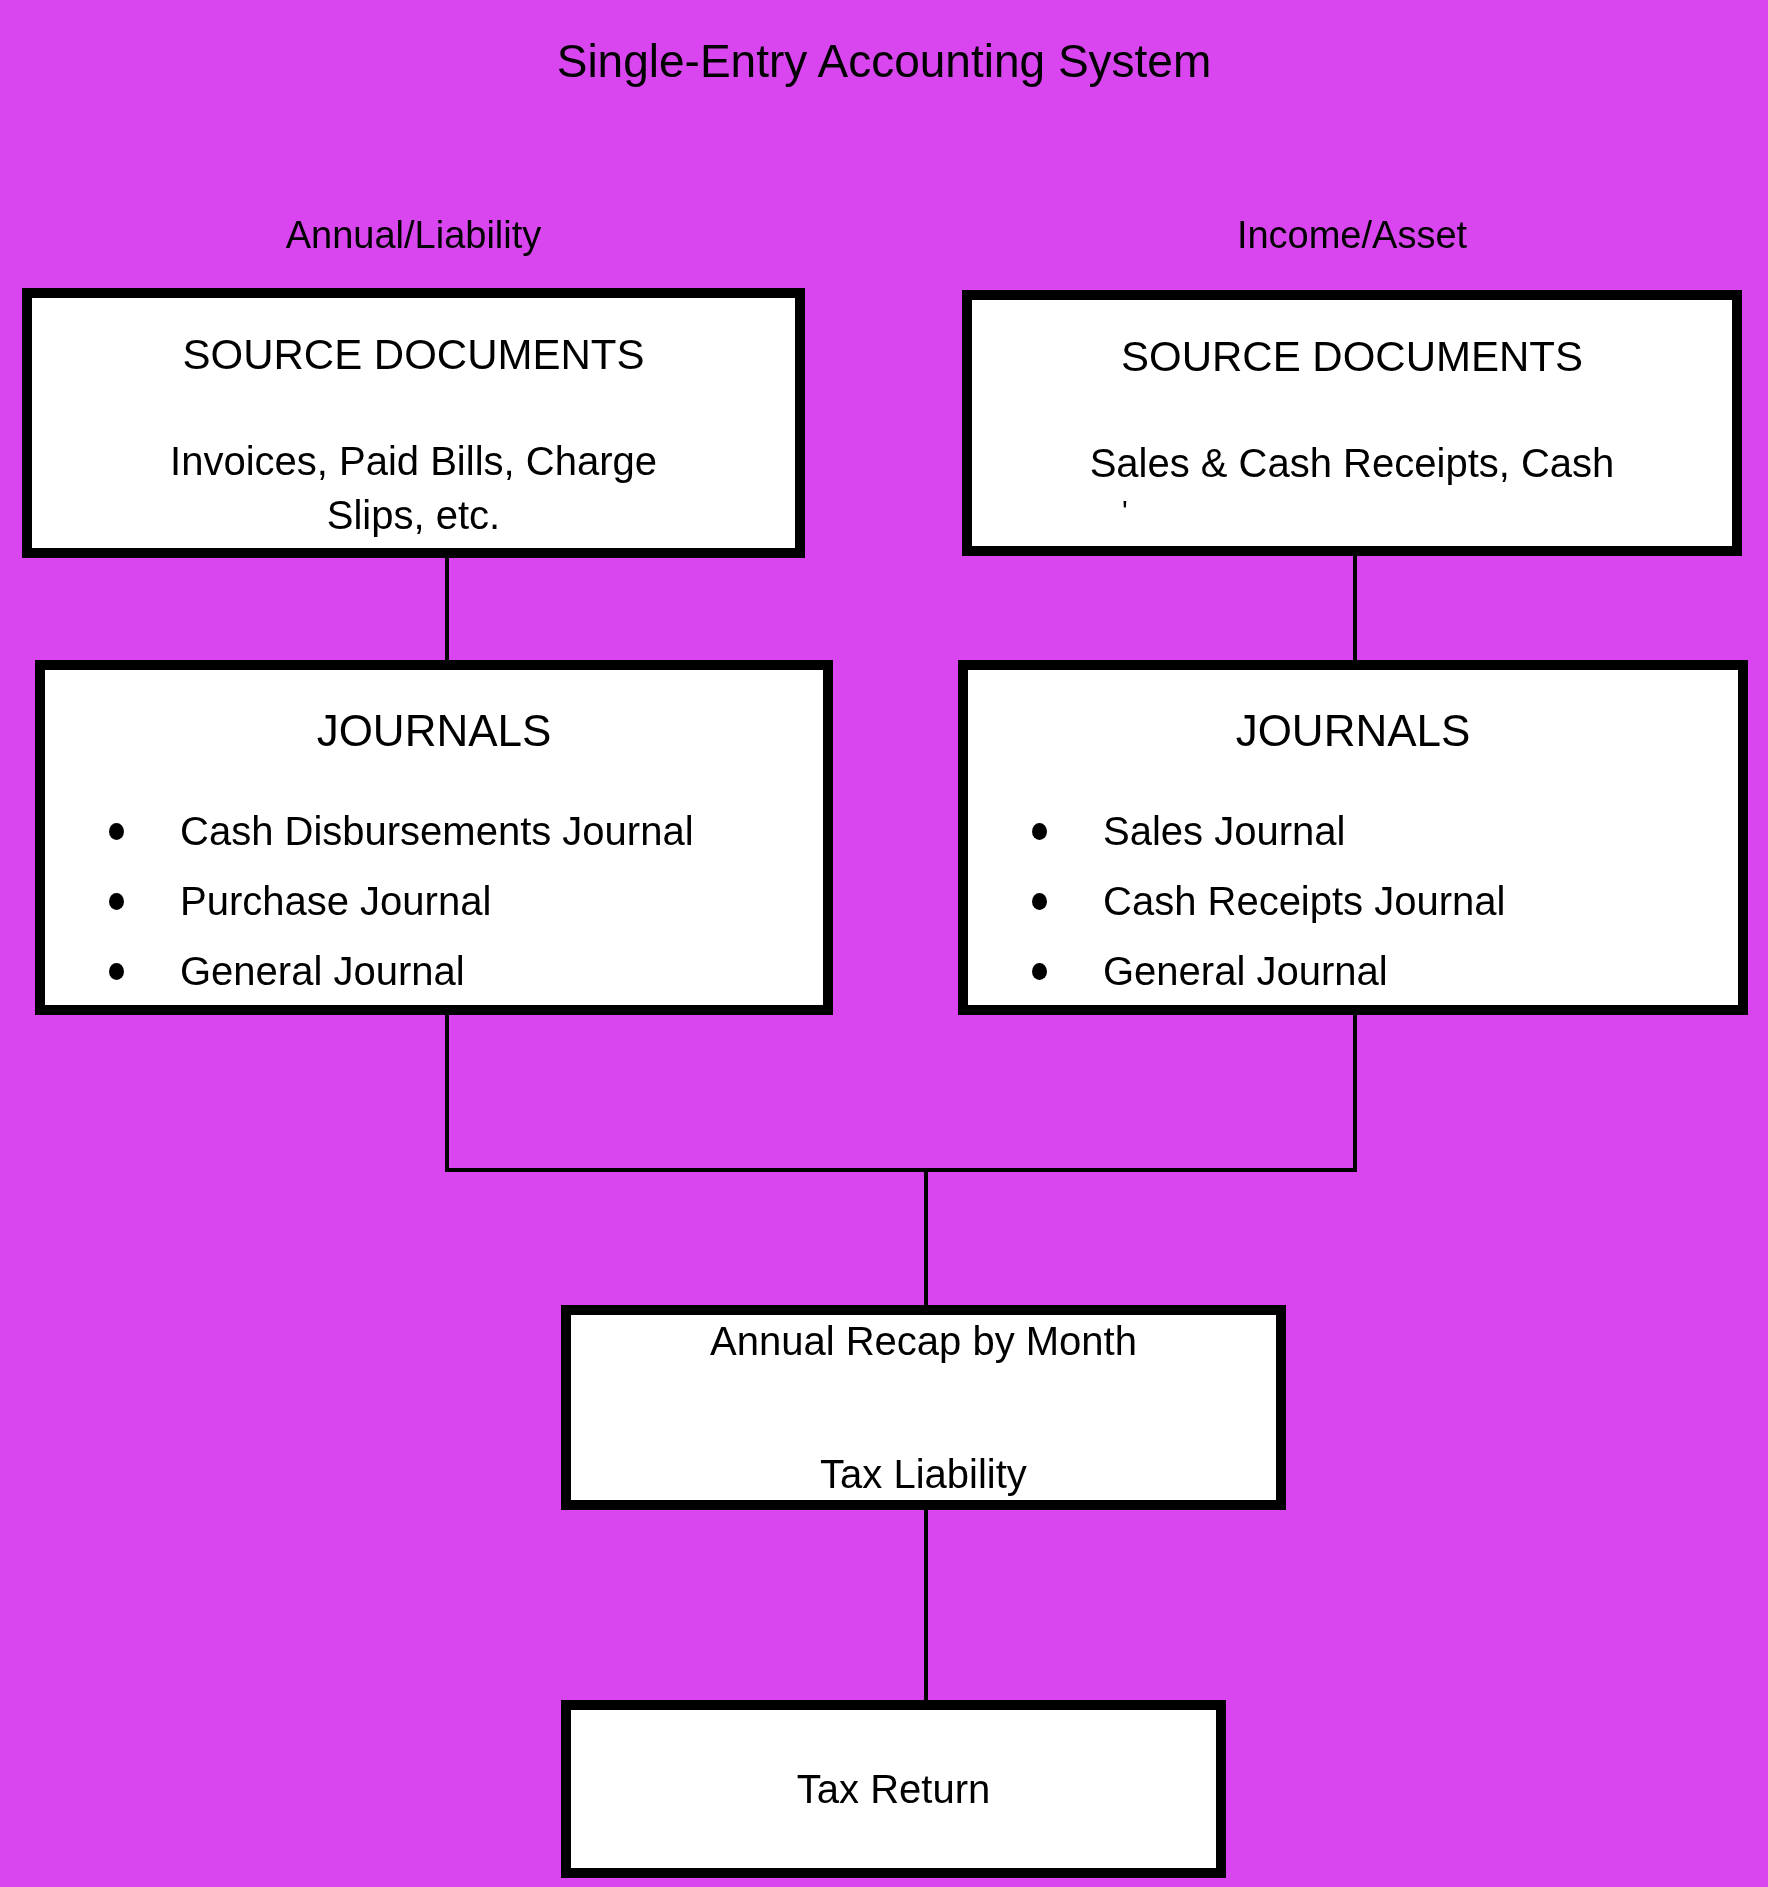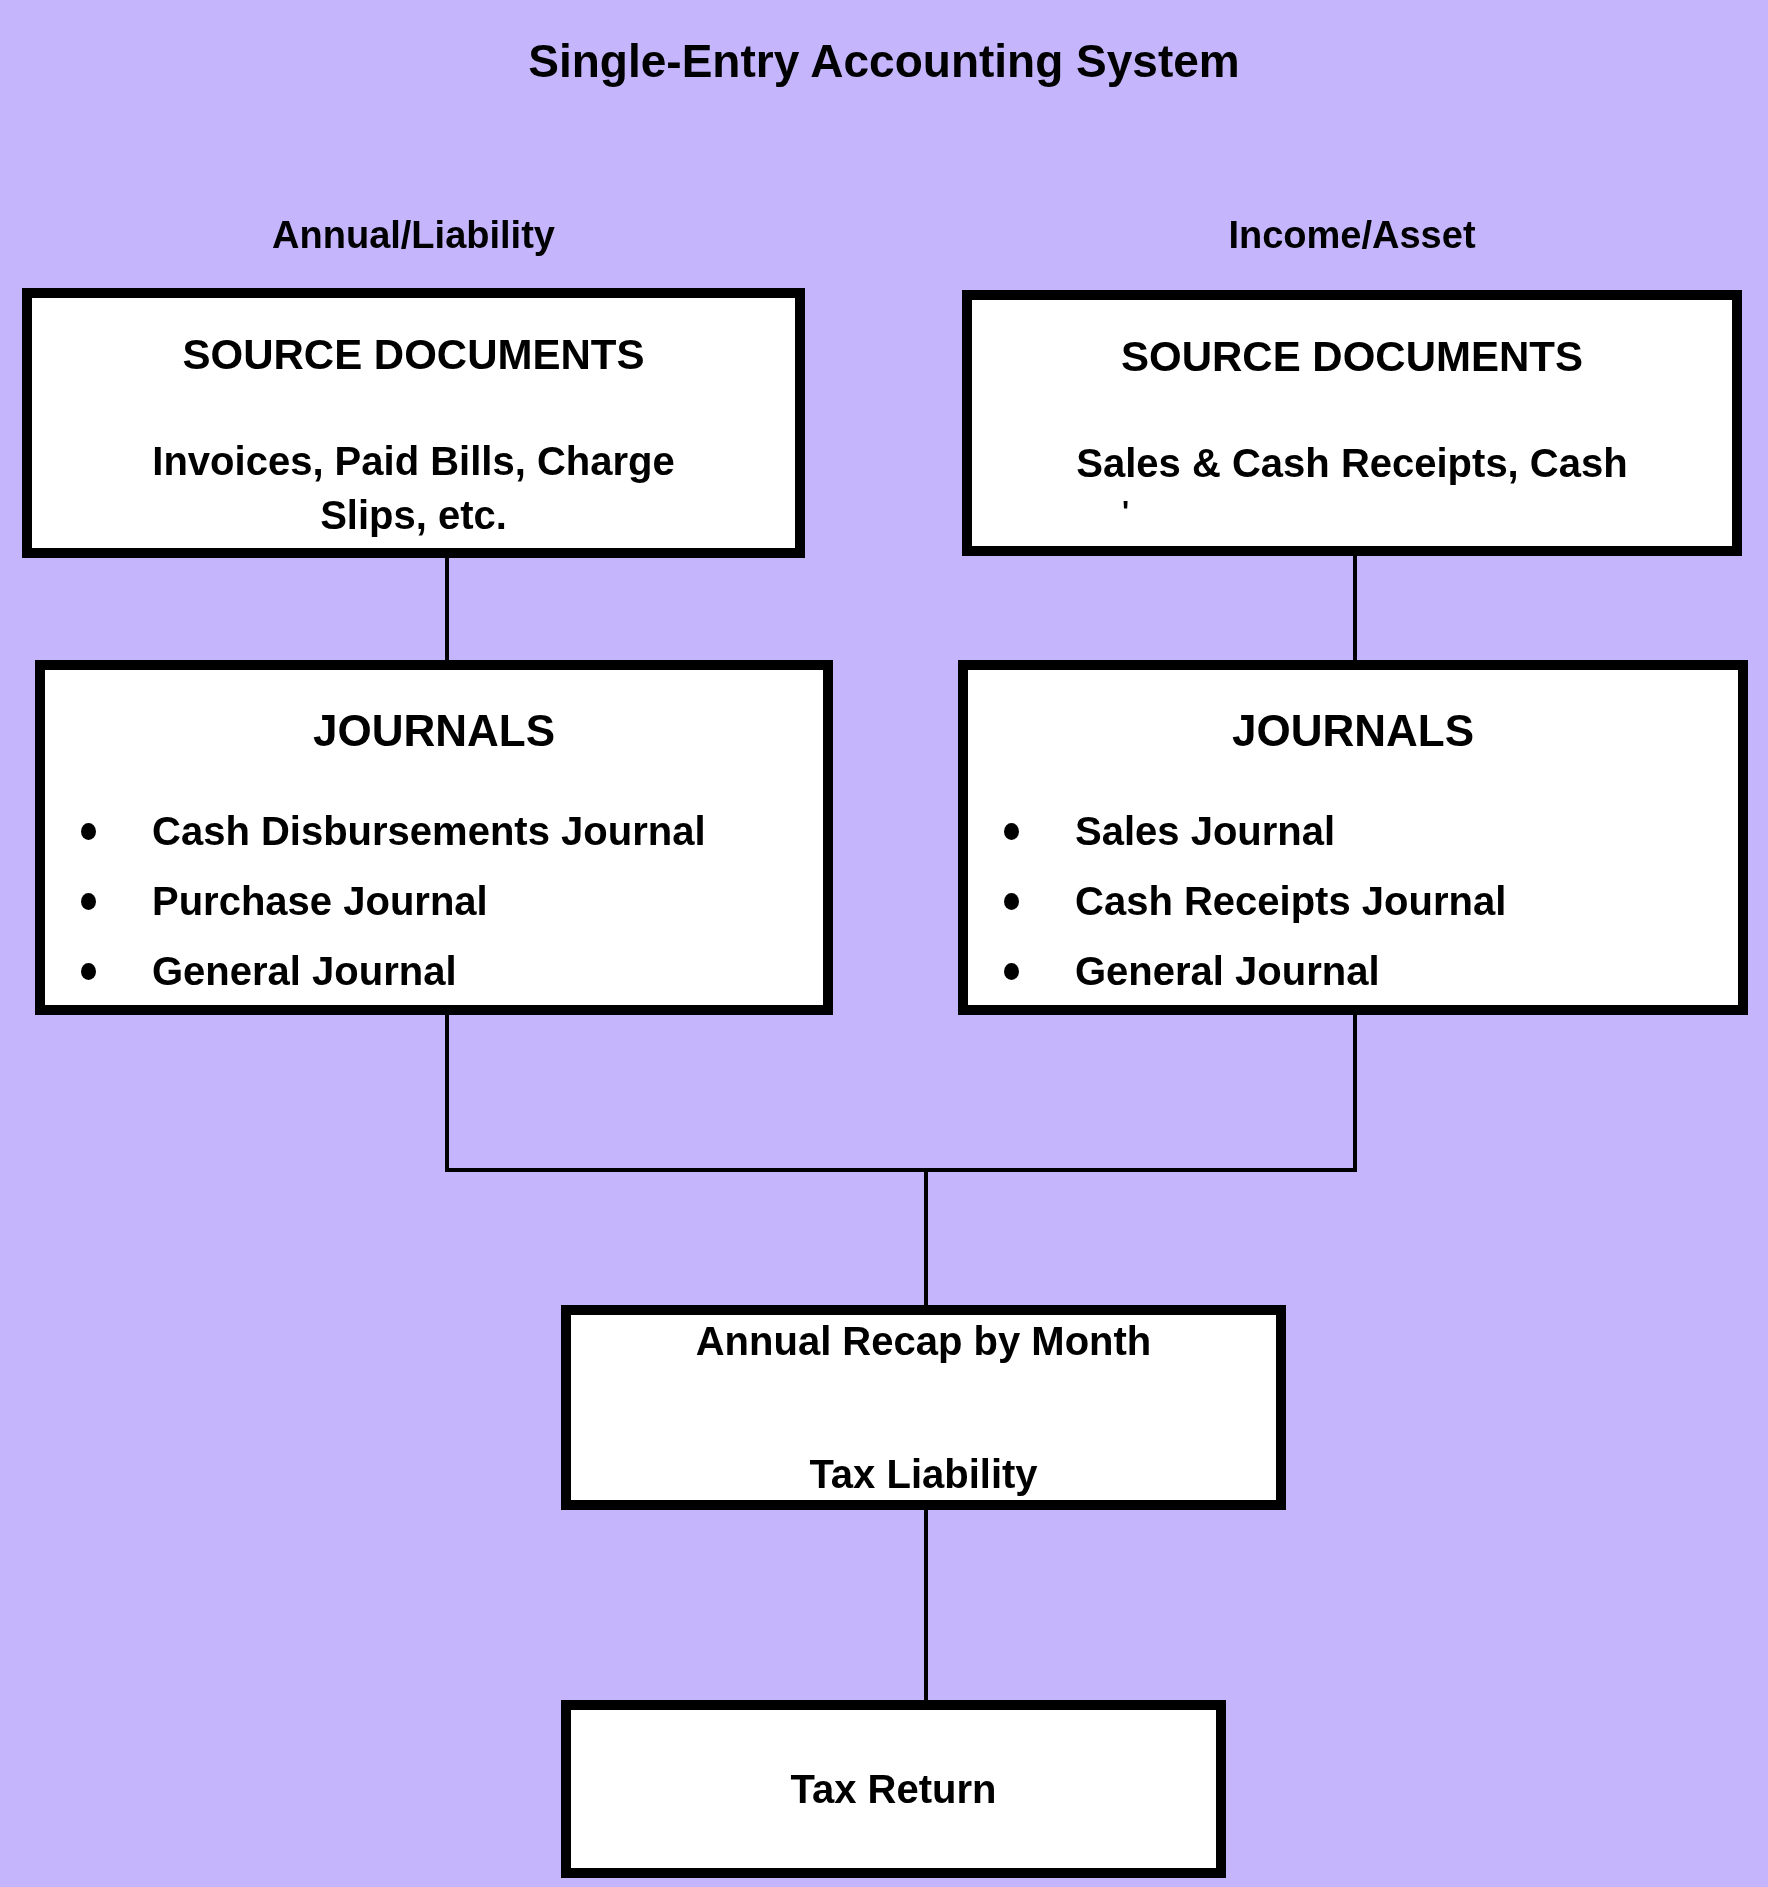--- a/index.html
+++ b/index.html
@@ -1,22 +1,22 @@
 <!DOCTYPE html>
 <html><head>
 <meta charset="utf-8">
 <style>
   html,body{margin:0;padding:0;background:#ffffff;}
   .canvas{
     position:relative;
     width:1768px;
     height:1887px;
-    background:#c4b5fd;
+    background:#d946ef;
     font-family:"Liberation Sans", sans-serif;
-    font-weight:bold;
+    font-weight:normal;
     color:#000000;
     overflow:hidden;
   }
   .page-title{
     position:absolute;
     top:34px; left:0; width:1768px;
     text-align:center;
     font-size:46px;
     letter-spacing:0px;
   }
@@ -55,21 +55,21 @@
   }
   .jrn-box-left{ left:35px;  top:660px; width:798px; height:355px; }
   .jrn-box-right{ left:958px; top:660px; width:790px; height:355px; }
   .jrn-heading{
     margin-top:36px;
     font-size:44px;
     line-height:1.15;
   }
   .bullet-list{
     margin-top:40px;
-    padding-left:36px;
+    padding-left:64px;
     text-align:left;
   }
   .bullet-item{
     display:flex;
     align-items:center;
     height:70px;
     font-size:40px;
   }
   .bullet-dot{
     width:15px; height:17px;

